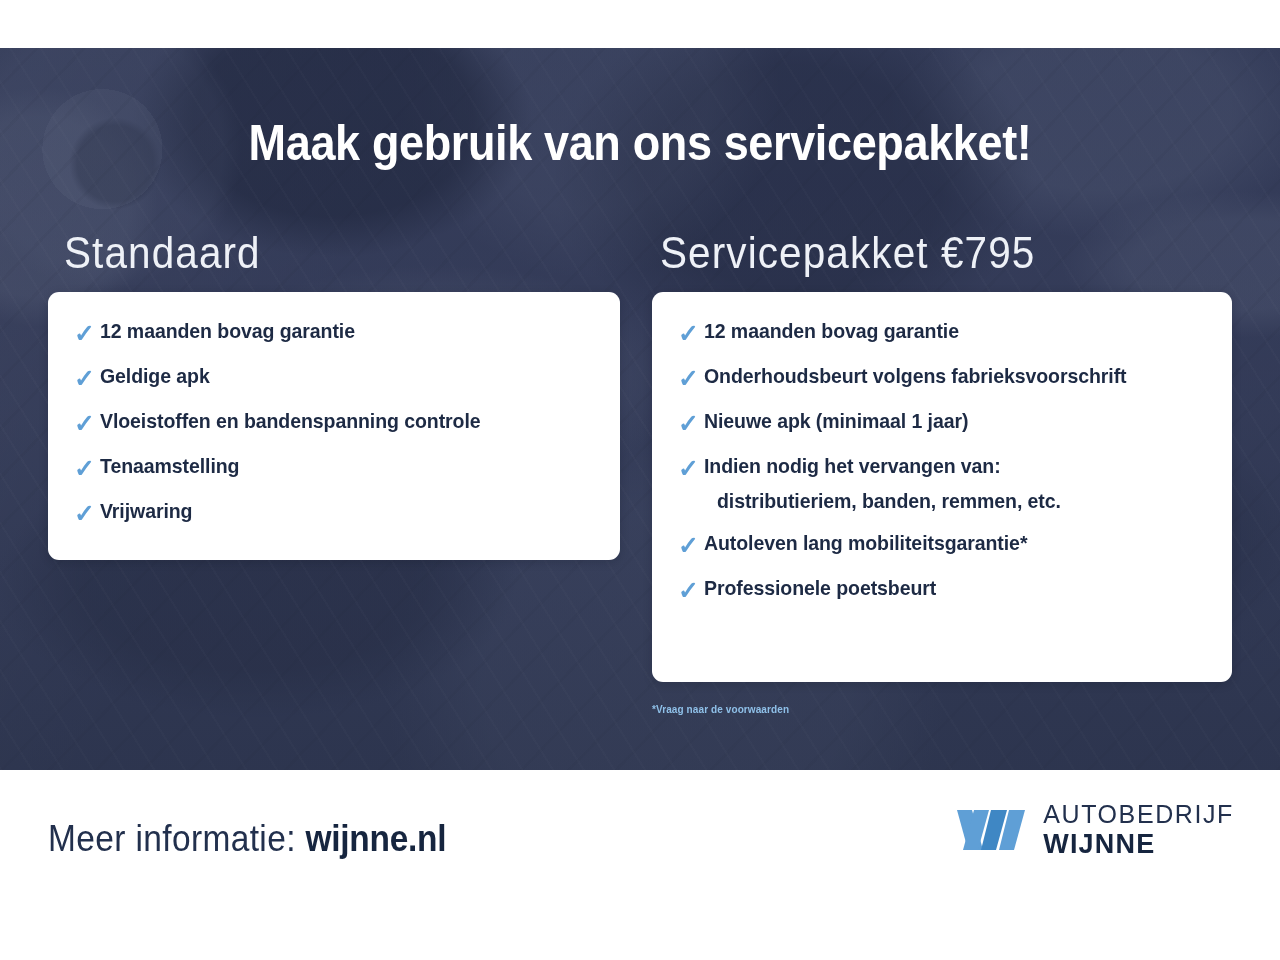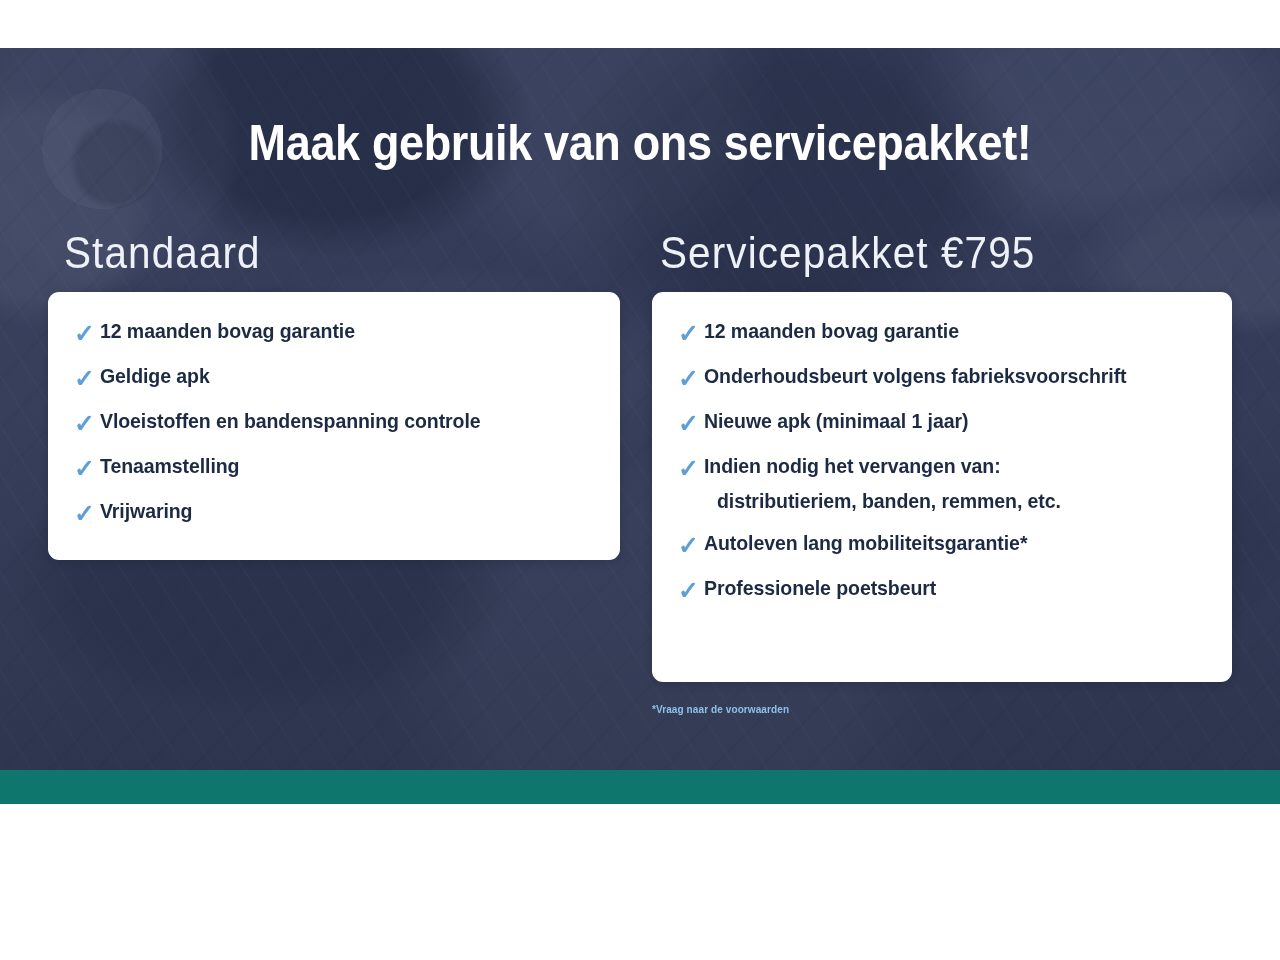--- a/index.html
+++ b/index.html
@@ -333,14 +333,34 @@
 
         </div>
       </div>
 
 
       <div class="footnote">*Vraag naar de voorwaarden</div>
 
     </div>
   </div>
 
+  <div class="footer">
+
+    <div class="footer-text"><span>Meer informatie: </span><span class="domain">wijnne.nl</span></div>
+
+    <div class="brand">
+
+      <svg class="brand-mark" viewBox="0 0 72 48">
+        <polygon points="2,4 17,4 28,44 13,44" fill="#5f9fd6"></polygon>
+        <polygon points="19,4 34,4 23,44 8,44" fill="#5f9fd6"></polygon>
+        <polygon points="36,4 52,4 41,44 26,44" fill="#3f87c4"></polygon>
+        <polygon points="54,4 70,4 59,44 44,44" fill="#5f9fd6"></polygon>
+      </svg>
+
+      <div class="brand-words">
+        <div class="brand-top">AUTOBEDRIJF</div>
+        <div class="brand-bottom">WIJNNE</div>
+      </div>
+
+    </div>
+  </div>
 
 </div>
 
 </body></html>

